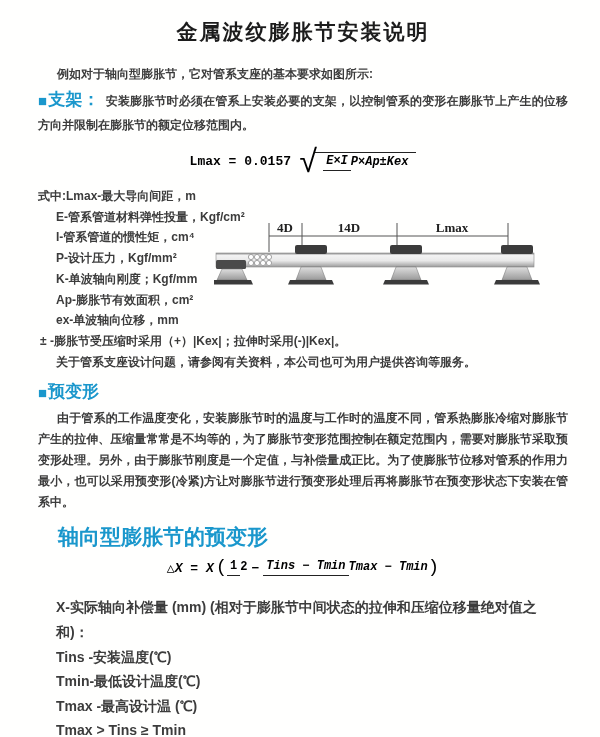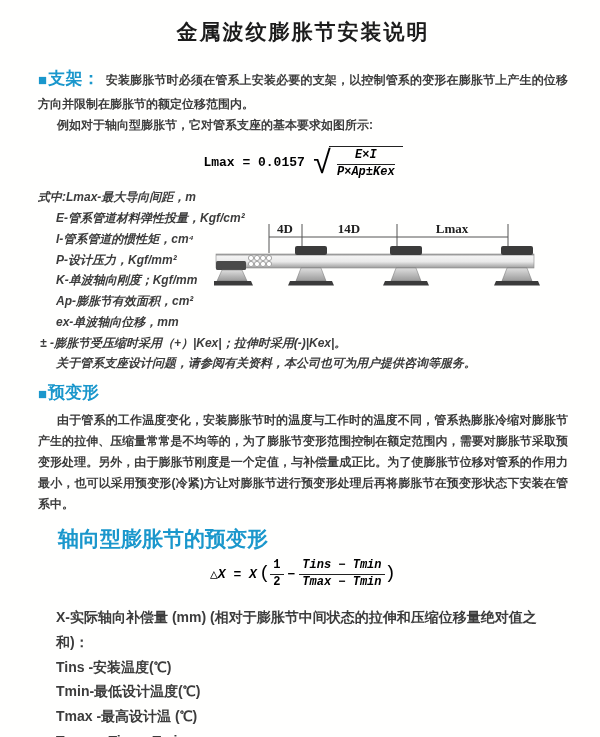--- a/index.html
+++ b/index.html
@@ -30,51 +30,51 @@
   
   .formula {
     display:flex; justify-content:center; align-items:center;
     font-family:Liberation Mono, monospace; font-weight:bold; color:#000000;
     font-size:13px;
   }
   .formula .it { font-style:italic; }
   .f1 { margin:10px 0 8px; }
   .f1 .f-lhs { margin-right:8px; }
   .sqrt-sign { font-size:32px; font-weight:normal; line-height:1; margin-right:-3px; transform:translateY(2px); }
-  .frac { display:inline-flex; flex-direction:column; text-align:center; line-height:1.15; font-size:12px; vertical-align:middle; }
+  .frac { display:inline-flex; flex-direction:row; text-align:left; line-height:1.15; font-size:12px; vertical-align:middle; }
   .frac .num { border-bottom:1.4px solid #222; padding:0 3px 1px; }
   .frac .den { padding-top:1px; }
   .under-root { border-top:1.4px solid #222; padding:2px 8px 0; }
   .f2 { margin:6px 0 16px; }
   .f2 .f-lhs { margin-right:2px; }
   .f2 .paren { font-size:19px; font-weight:normal; transform:translateY(-1px); }
   .f2 .op { margin:0 4px; }
 
   
   .defs-wrap { position:relative; margin-top:2px; }
-  .def-line { font-size:12px; line-height:1.73; font-weight:600;font-style:italic; }
+  .def-line { font-size:12px; line-height:1.73; font-weight:600; }
   .def-line.ind { padding-left:18px; }
   .pm-line { padding-left:2px; }
   .diagram { position:absolute; top:30px; right:-2px; }
 
   .item-line { font-size:14px; line-height:1.76; font-weight:600; padding-left:18px; }
 
   
   .dim-label { font-family:"Liberation Serif", serif; font-weight:bold; font-size:13px; fill:#222; }
 </style>
 </head>
 <body>
 
 <div class="page">
 
   <h1 class="doc-title">金属波纹膨胀节安装说明</h1>
 
+  <p class="para indent noj">例如对于轴向型膨胀节，它对管系支座的基本要求如图所示:</p>
+
   <p class="para"><span class="marker">■</span><span class="sec-head">支架：</span><span>安装膨胀节时必须在管系上安装必要的支架，以控制管系的变形在膨胀节上产生的位移方向并限制在膨胀节的额定位移范围内。</span></p>
-
-  <p class="para indent noj">例如对于轴向型膨胀节，它对管系支座的基本要求如图所示:</p>
 
   <div class="formula f1">
     <span class="f-lhs">Lmax = 0.0157</span>
     <span class="sqrt-sign">√</span>
     <span class="frac under-root it">
       <span class="num">E×I</span>
       <span class="den">P×Ap±Kex</span>
     </span>
   </div>
 

